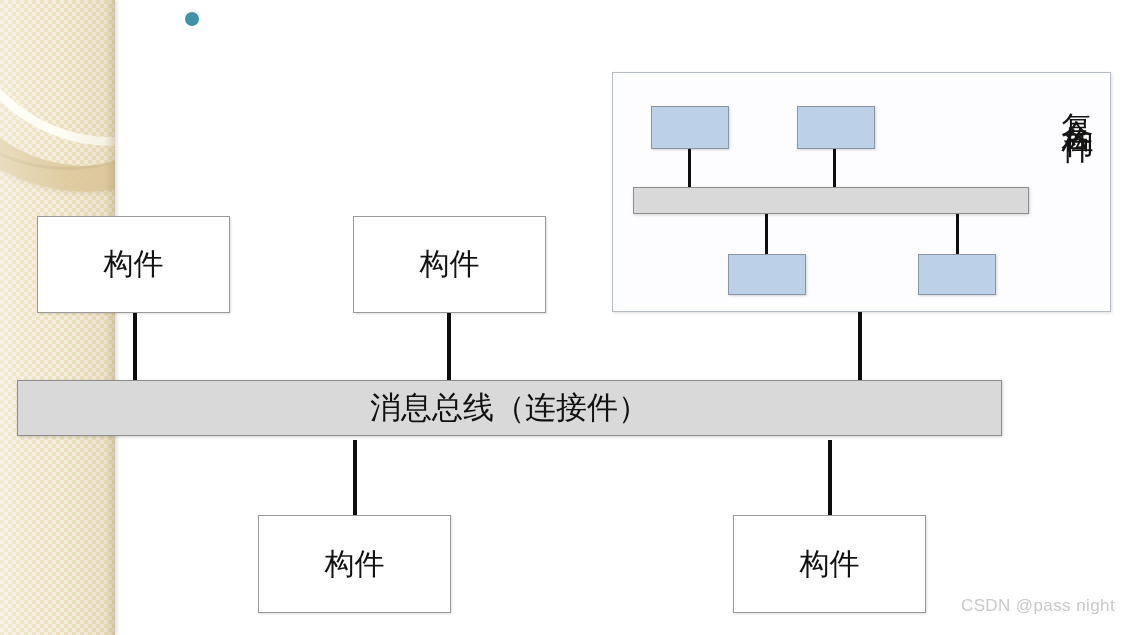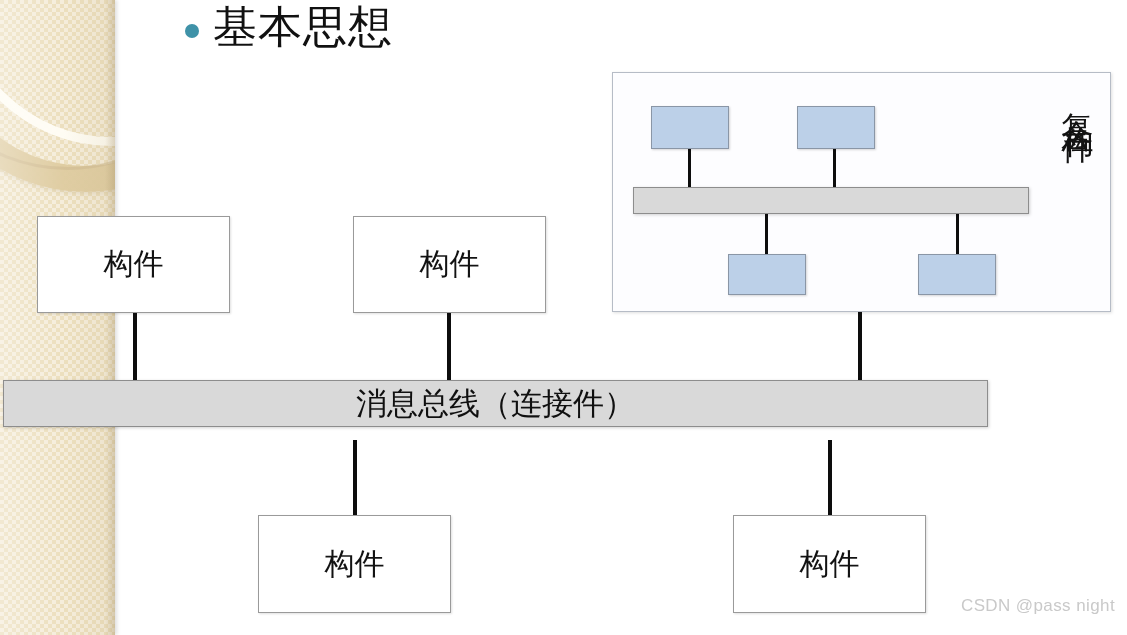--- a/index.html
+++ b/index.html
@@ -112,21 +112,20 @@
 <div id="sidebar">
   <div class="arc arc-thick"></div>
   <div class="arc arc-thin"></div>
   <div class="arc arc-faint"></div>
   <div class="sidebar-sheen"></div>
   <div class="edgefade"></div>
 </div>
 
 <div id="title-row">
   <span id="title-bullet"></span>
-  <span id="title-text">基本思想</span>
 </div>
 
 <div class="box" style="left:37px;top:216px;width:193px;height:97px;">
   <span>构件</span>
 </div>
 <div class="vline" style="left:133px;top:313px;height:68px;"></div>
 
 <div class="box" style="left:353px;top:216px;width:193px;height:97px;">
   <span>构件</span>
 </div>
@@ -147,21 +146,21 @@
 
   <div class="vline thin" style="left:152px;top:141px;height:41px;"></div>
   <div class="bluebox" style="left:115px;top:181px;width:78px;height:41px;"></div>
 
   <div class="vline thin" style="left:343px;top:141px;height:41px;"></div>
   <div class="bluebox" style="left:305px;top:181px;width:78px;height:41px;"></div>
 </div>
 
 <div class="vline" style="left:858px;top:312px;height:69px;"></div>
 
-<div class="busbar" style="left:3px;top:380px;width:985px;height:47px;font-family:Liberation Serif, serif;">
+<div class="busbar" style="left:17px;top:380px;width:985px;height:56px;font-family:Liberation Serif, serif;">
   <span>消息总线（连接件）</span>
 </div>
 
 <div class="vline" style="left:353px;top:440px;height:76px;"></div>
 <div class="box" style="left:258px;top:515px;width:193px;height:98px;">
   <span>构件</span>
 </div>
 
 <div class="vline" style="left:828px;top:440px;height:76px;"></div>
 <div class="box" style="left:733px;top:515px;width:193px;height:98px;">

